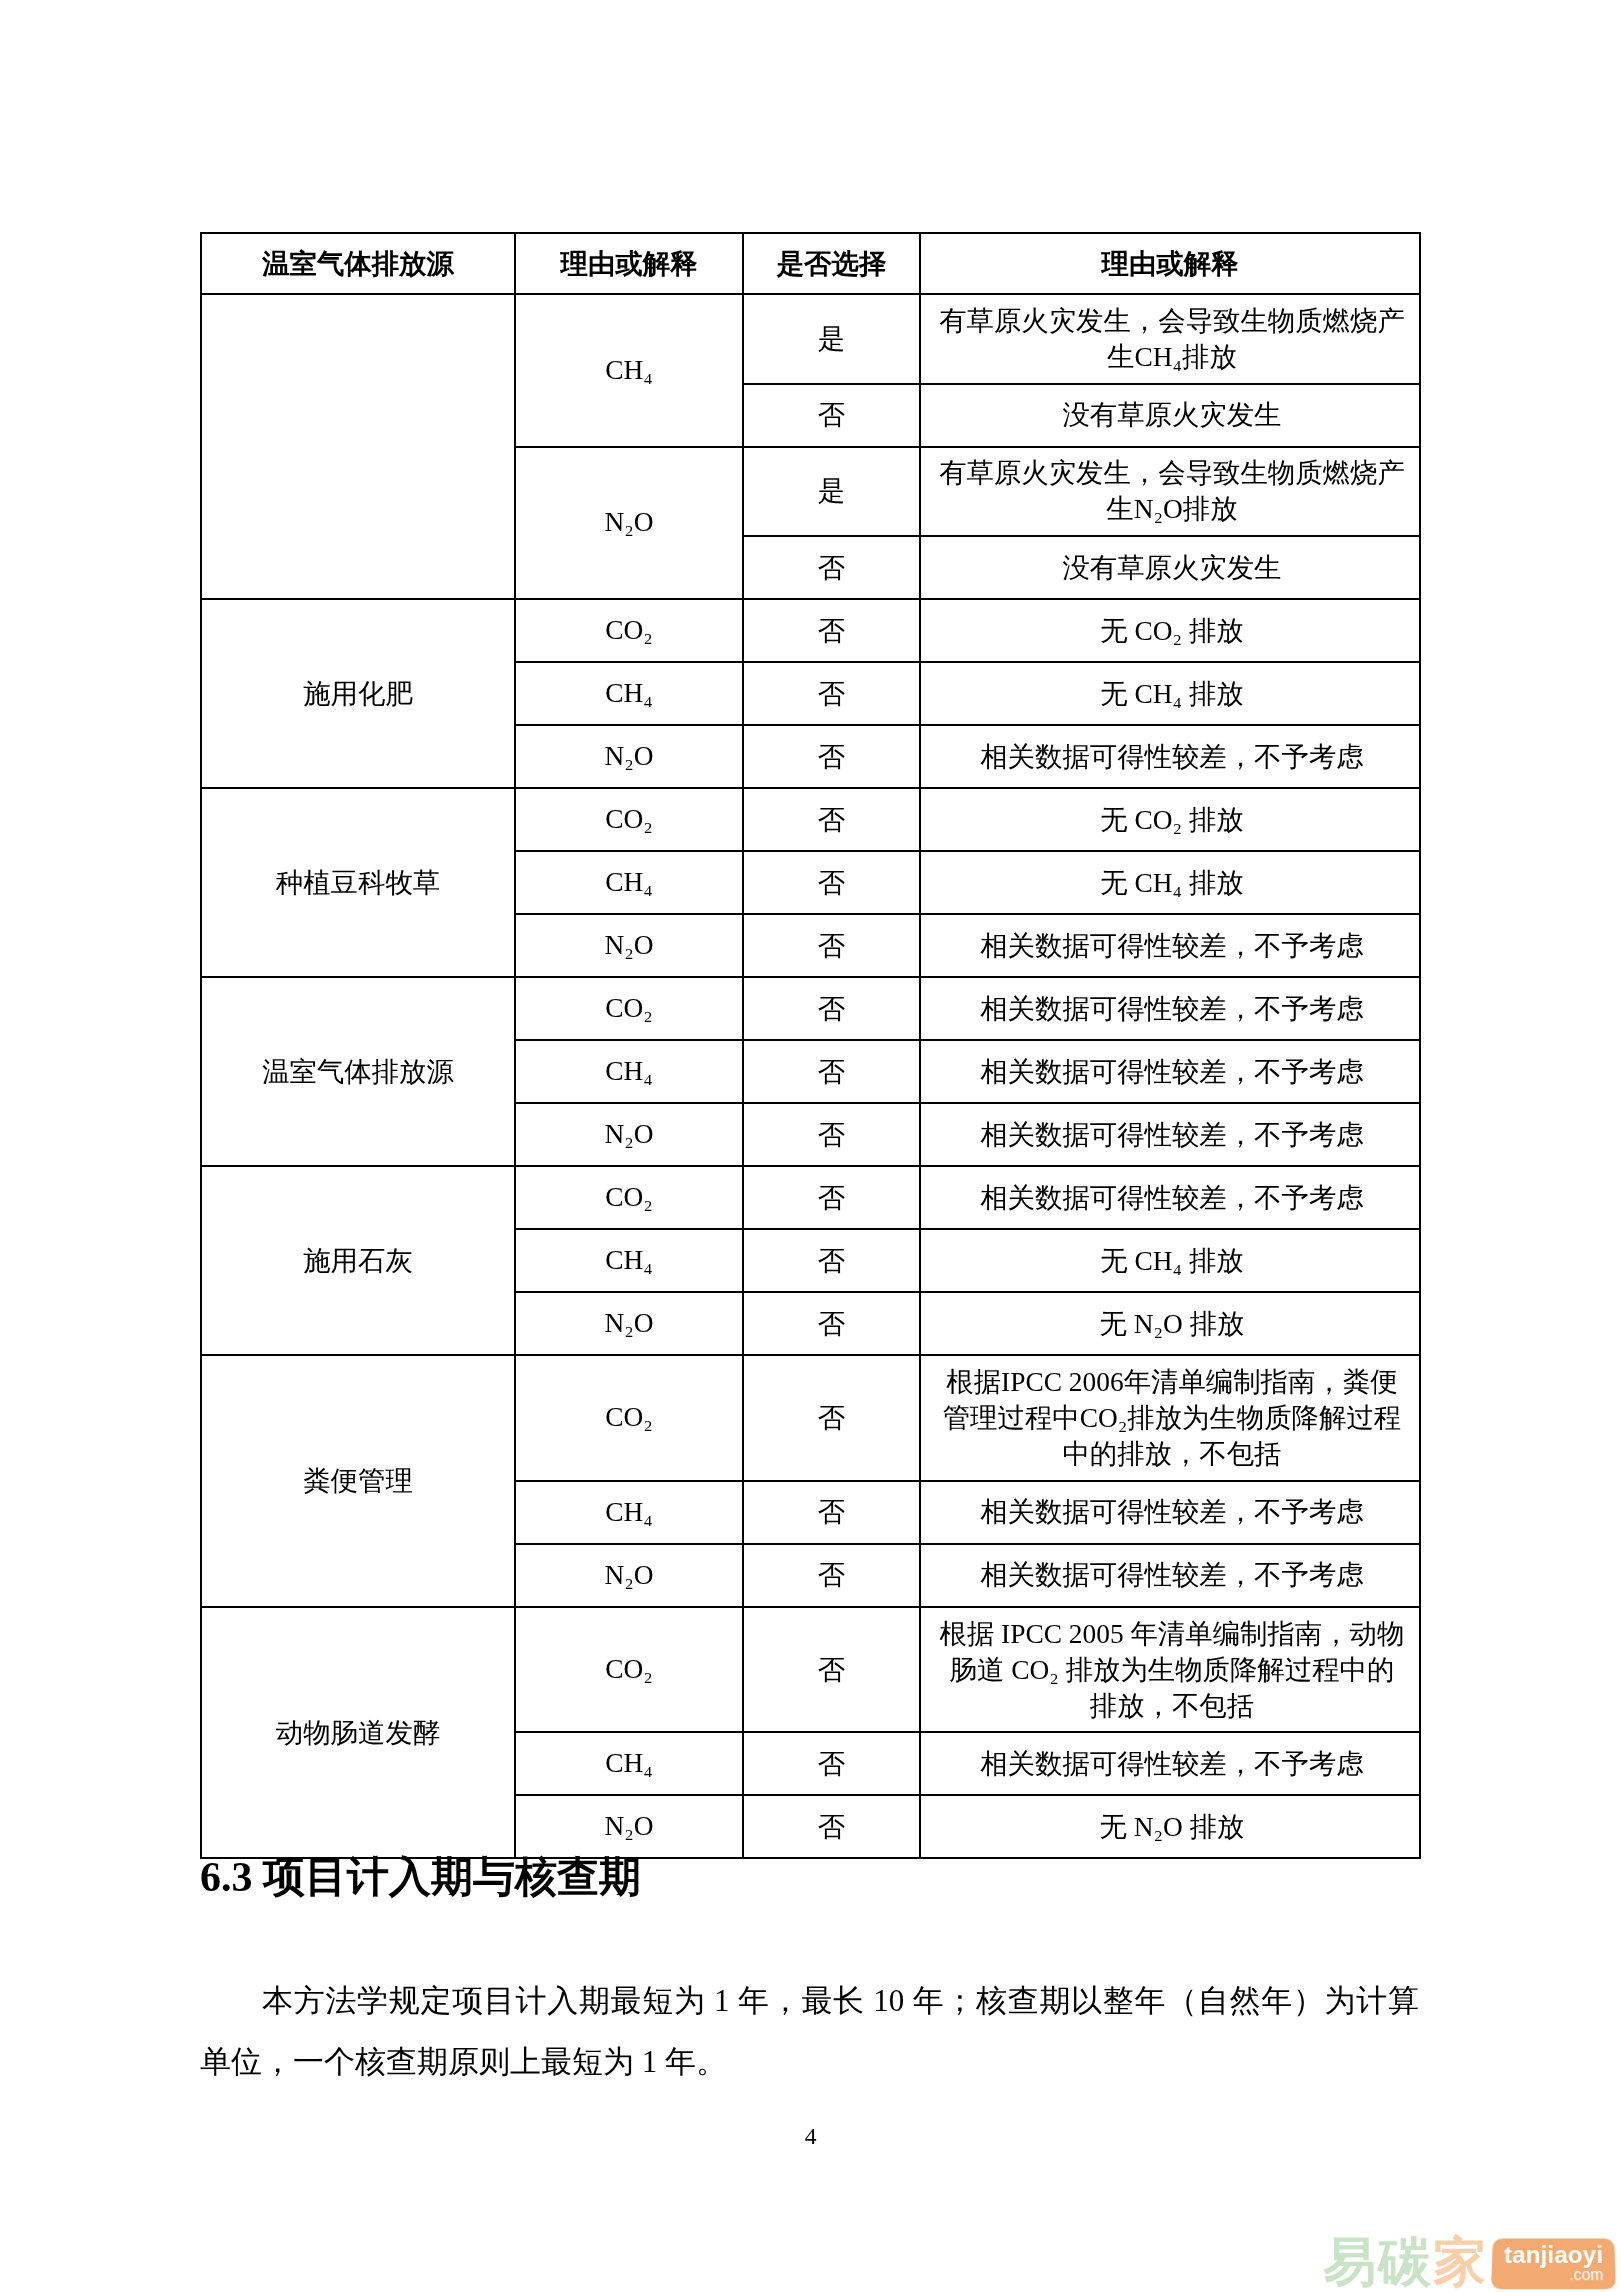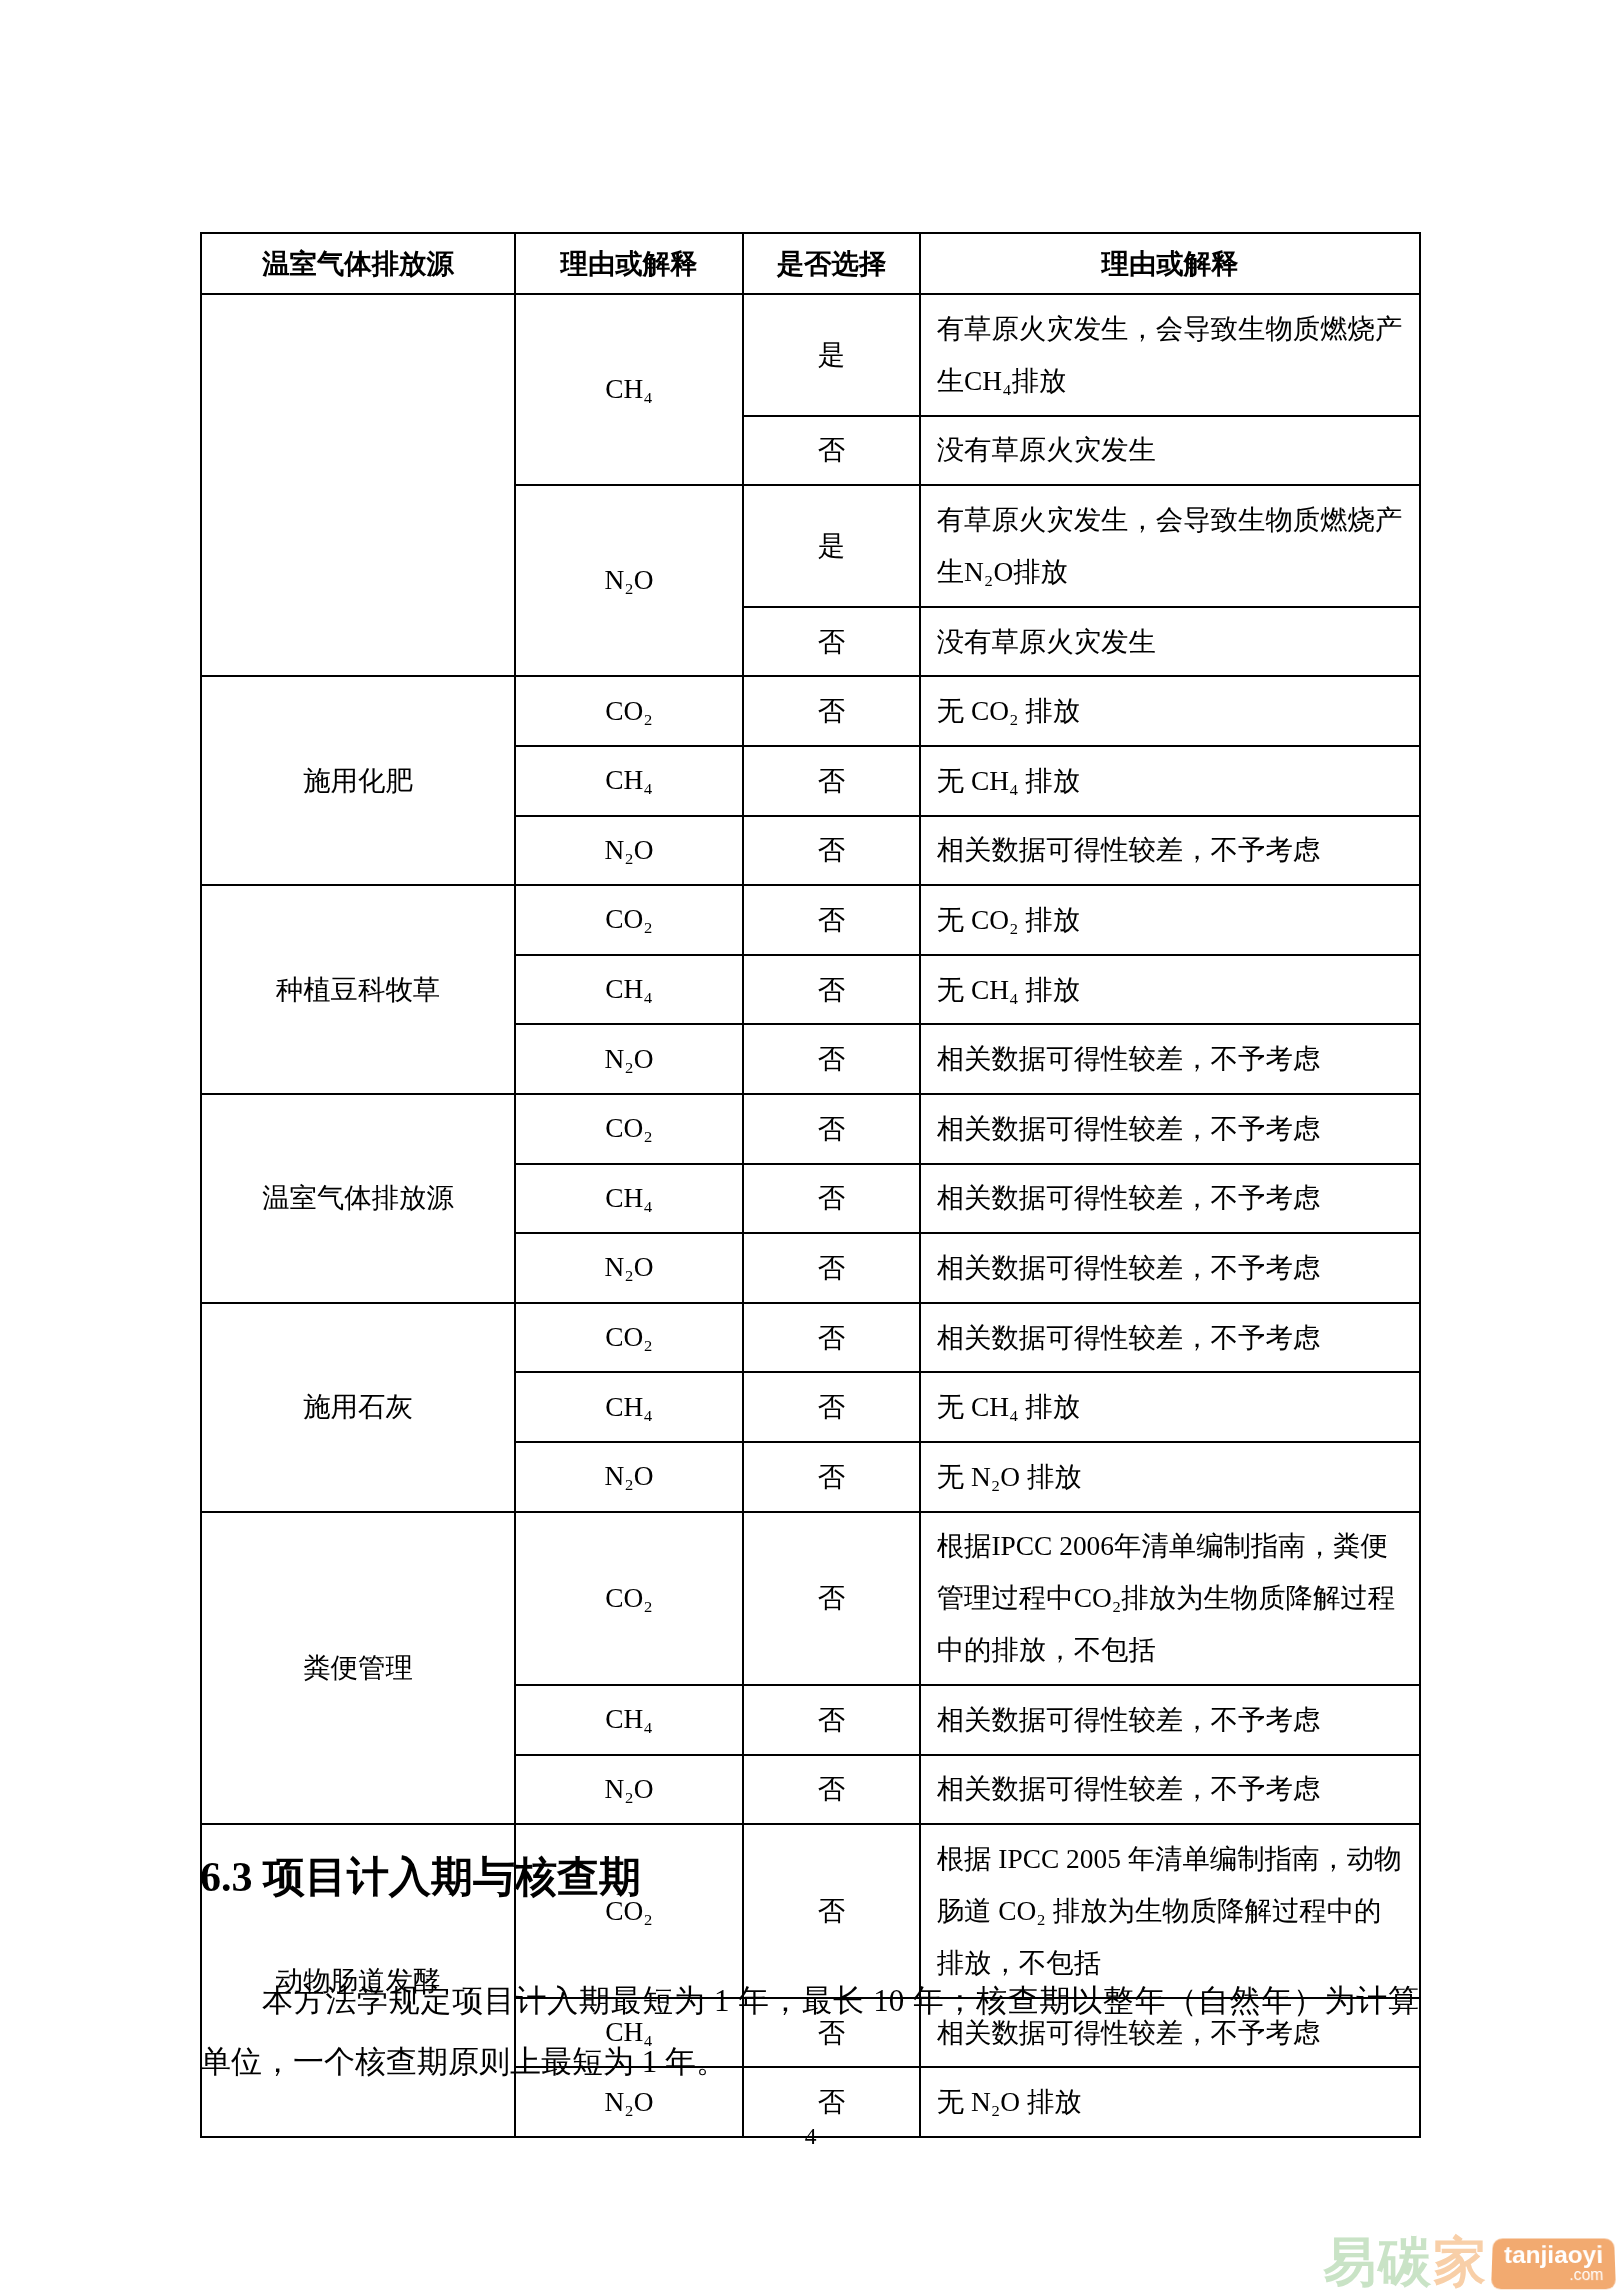--- a/index.html
+++ b/index.html
@@ -6,21 +6,21 @@
   body{
     width:1621px;height:2293px;background:#ffffff;color:#000;
     font-family:"Liberation Serif","DejaVu Serif",serif;
     position:relative;overflow:hidden;
   }
   .tbl-wrap{position:absolute;left:200px;top:232px;}
   table.ghg{border-collapse:collapse;table-layout:fixed;width:1219px;border:2.9px solid #000;}
   table.ghg th,table.ghg td{border:2px solid #000;font-size:27.4px;}
   table.ghg th{font-weight:bold;text-align:center;vertical-align:middle;border-bottom:2.9px solid #000;padding:5.9px 3.9px;}
   td.c{text-align:center;vertical-align:middle;padding:3.9px 5.9px;}
-  td.reason{text-align:left;vertical-align:middle;padding:7.8px 11.8px 7.8px 15.7px;line-height:52px;}
+  td.reason{text-align:center;vertical-align:middle;padding:7.8px 11.8px 7.8px 15.7px;line-height:36px;}
   tr.gt td{border-top:2.9px solid #000;}
   tr.rh-hdr{height:61px;}
   tr.rh-1l{height:63px;}
   tr.rh-2l{height:78px;}
   tr.rh-3l{height:114px;}
   .heading{position:absolute;left:200px;top:1849px;font-size:42px;font-weight:bold;}
   .para{position:absolute;left:200px;top:1939px;width:1219px;font-size:31px;line-height:61px;text-align:justify;text-indent:2em;}
   .pagenum{position:absolute;left:0;top:2123px;width:100%;text-align:center;font-size:23.5px;}
   .watermark{position:absolute;right:5.9px;top:2227px;display:flex;align-items:center;}
   .wm-green{color:#c9e3c6;font-size:53px;font-weight:bold;letter-spacing:2px;}

